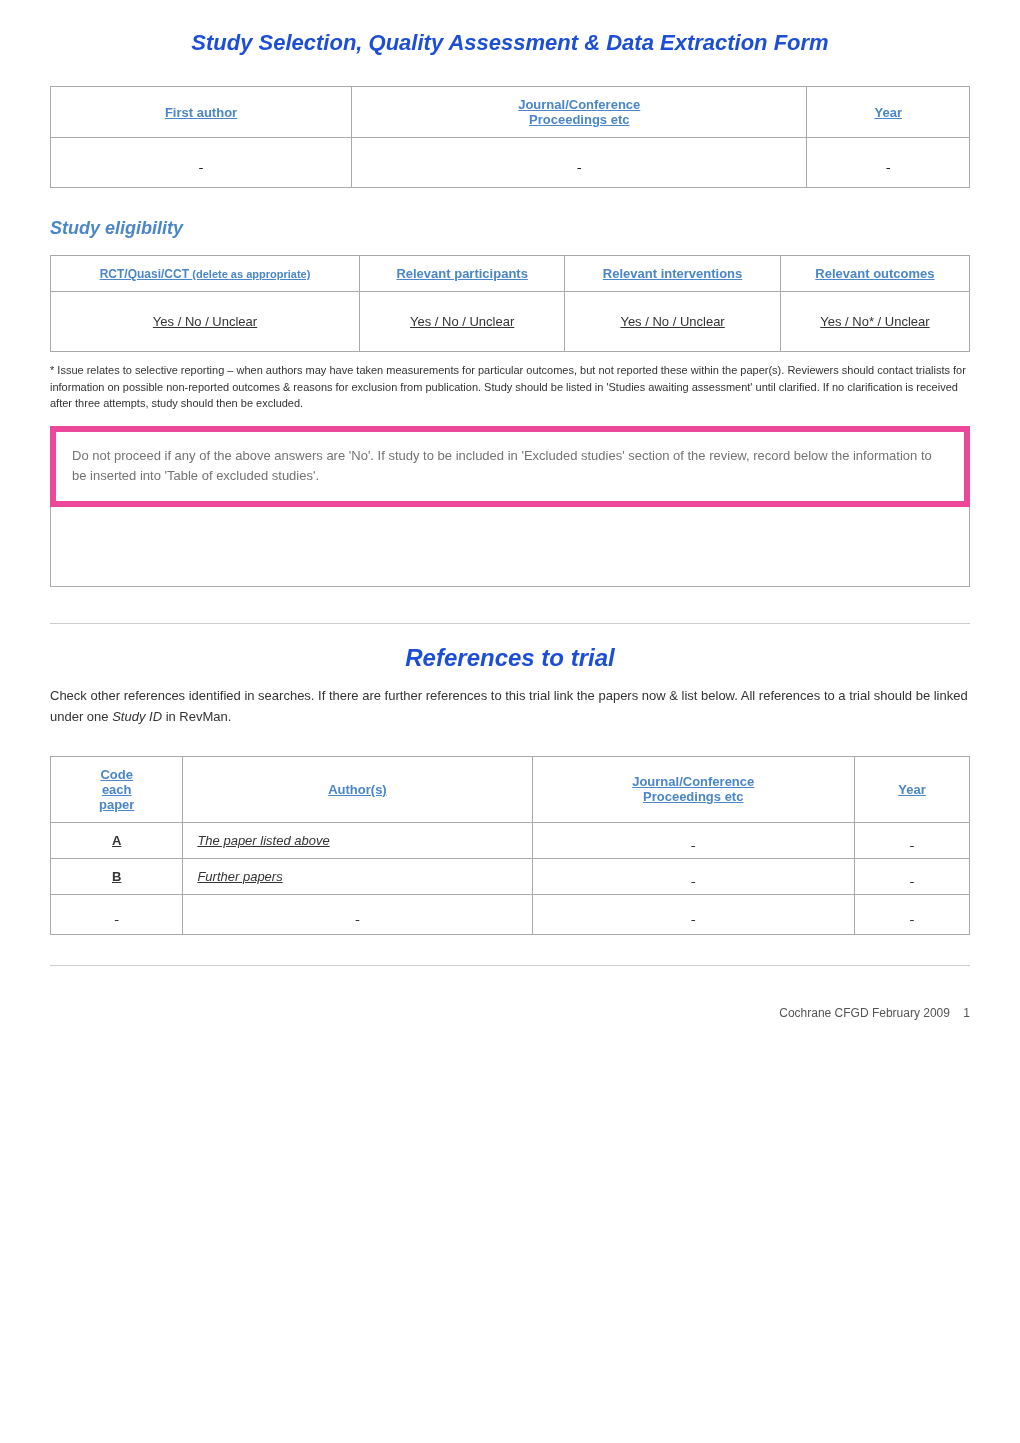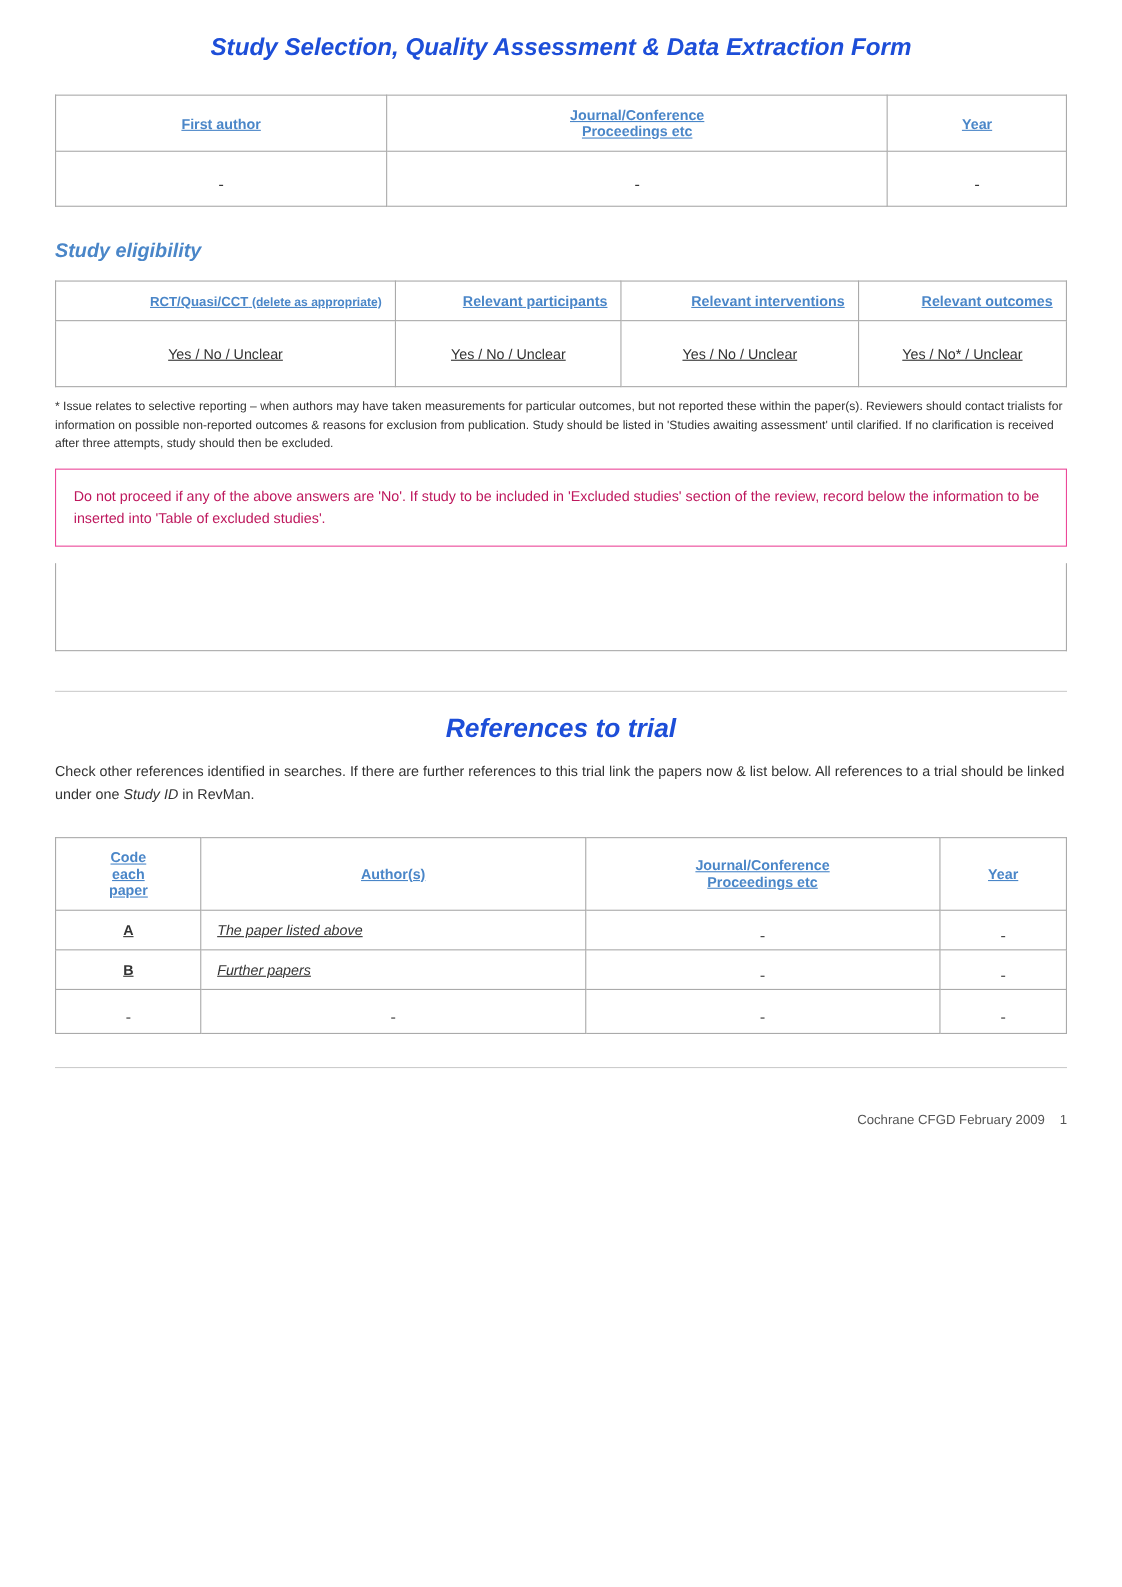--- a/index.html
+++ b/index.html
@@ -61,21 +61,20 @@
     }
 
     
     .eligibility-table td {
       color: #4a86c8;
       font-weight: normal;
     }
     .eligibility-table .header-row td {
       color: #4a86c8;
       font-weight: bold;
-      text-align: right;
     }
     .eligibility-table .data-row td {
       color: #333;
       height: 60px;
     }
     .eligibility-table .rct-cell {
       font-size: 12px;
     }
     .eligibility-table .rct-cell .main-text {
       font-weight: bold;
@@ -89,26 +88,26 @@
     
     .footnote {
       font-size: 11px;
       color: #333;
       margin: 10px 0 14px 0;
       line-height: 1.5;
     }
 
     
     .notice-box {
-      border: 1px solid #ec4899;
+      border: 6px solid #ec4899;
       padding: 14px 16px;
-      color: #be185d;
+      color: #737373;
       font-size: 13px;
       line-height: 1.6;
-      margin-bottom: 15px;
+      margin-bottom: 0;
     }
 
     .excluded-box {
       border: 1px solid #aaa;
       border-top: none;
       height: 80px;
       width: 100%;
     }
 
     

